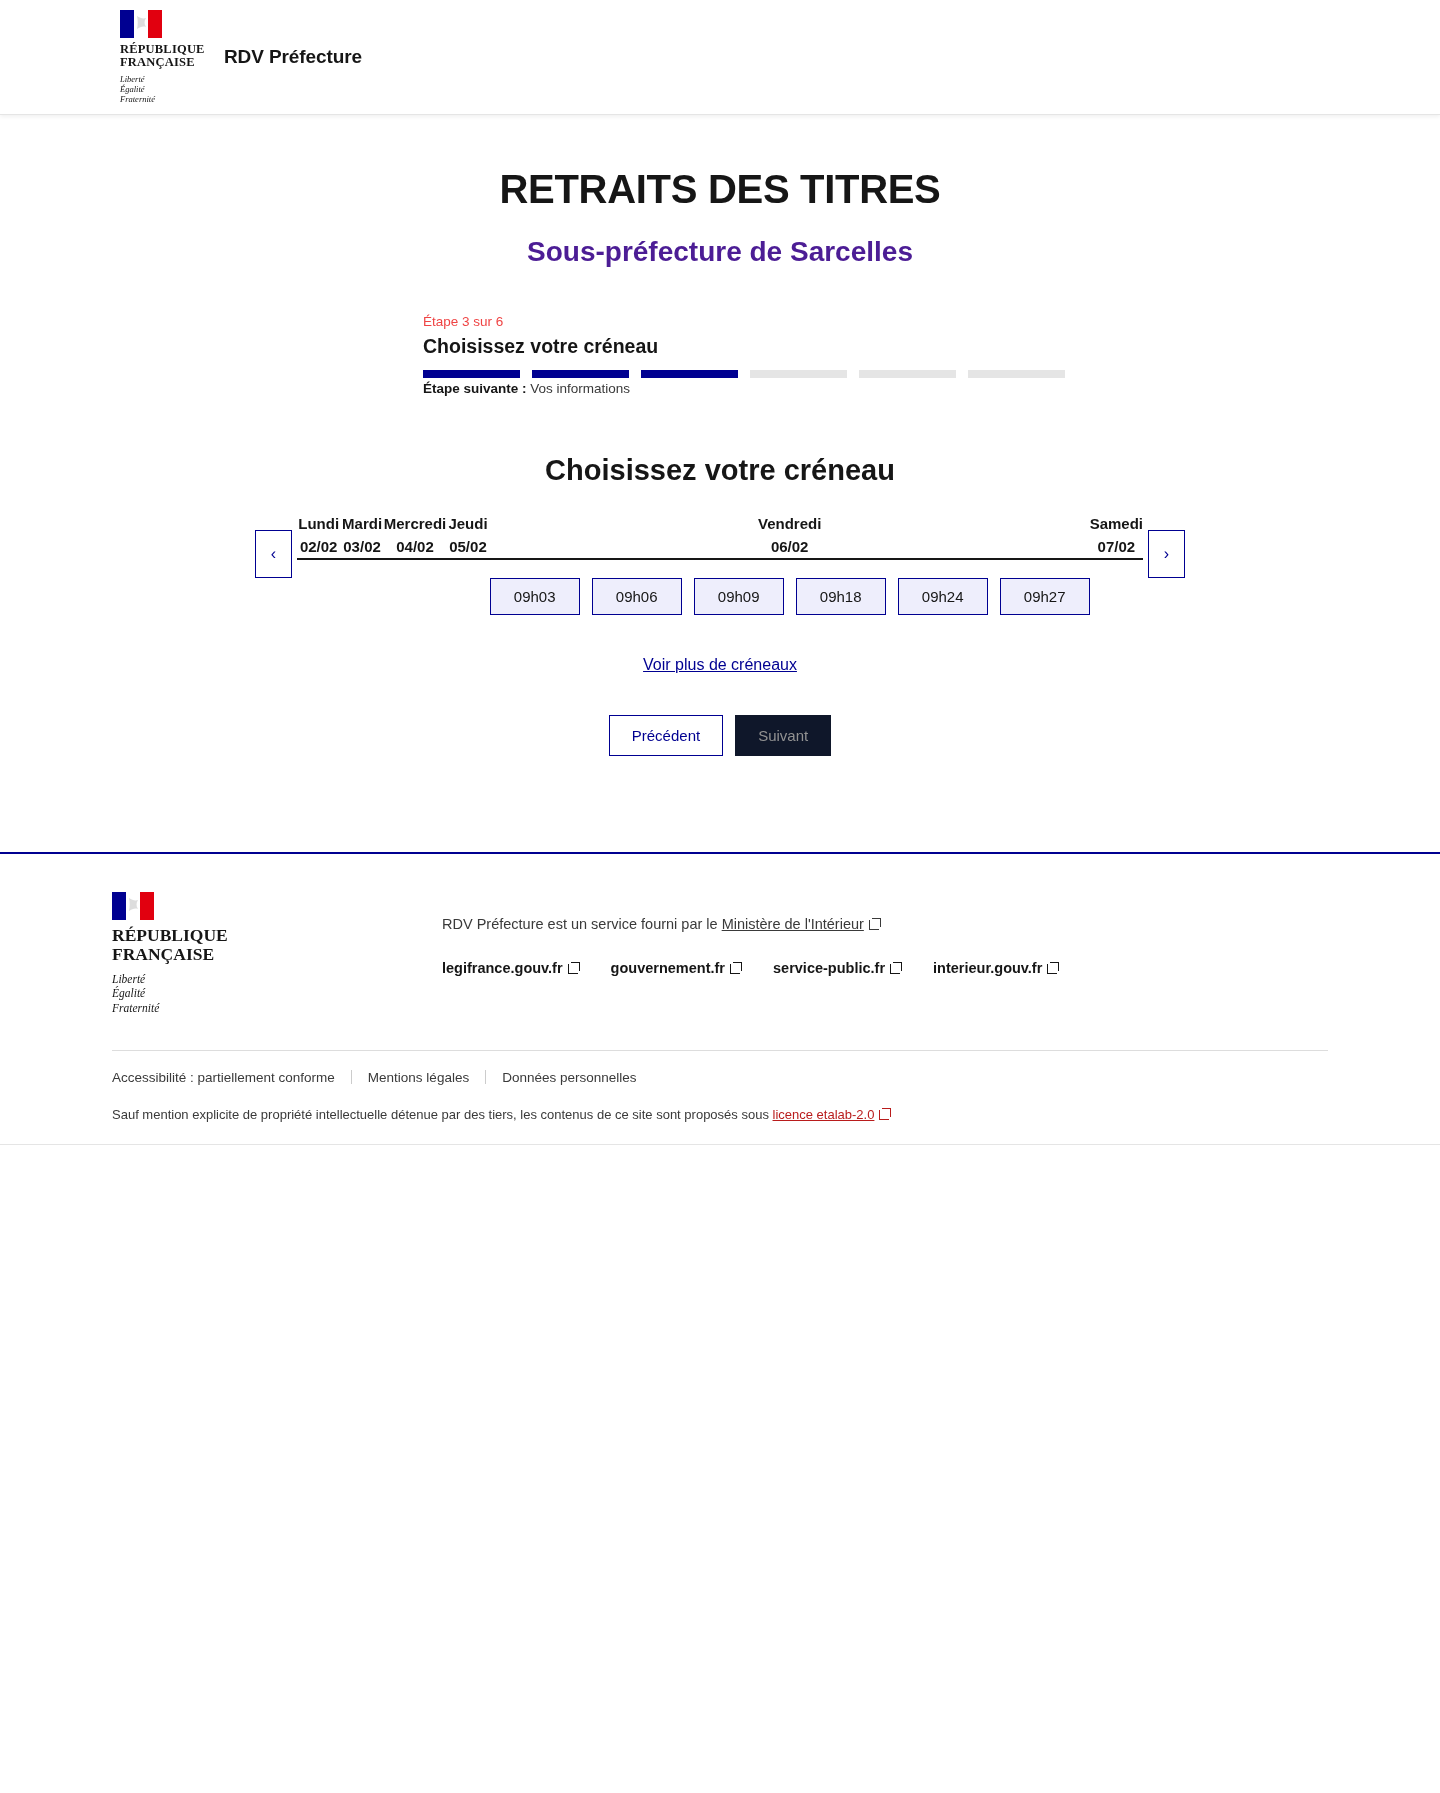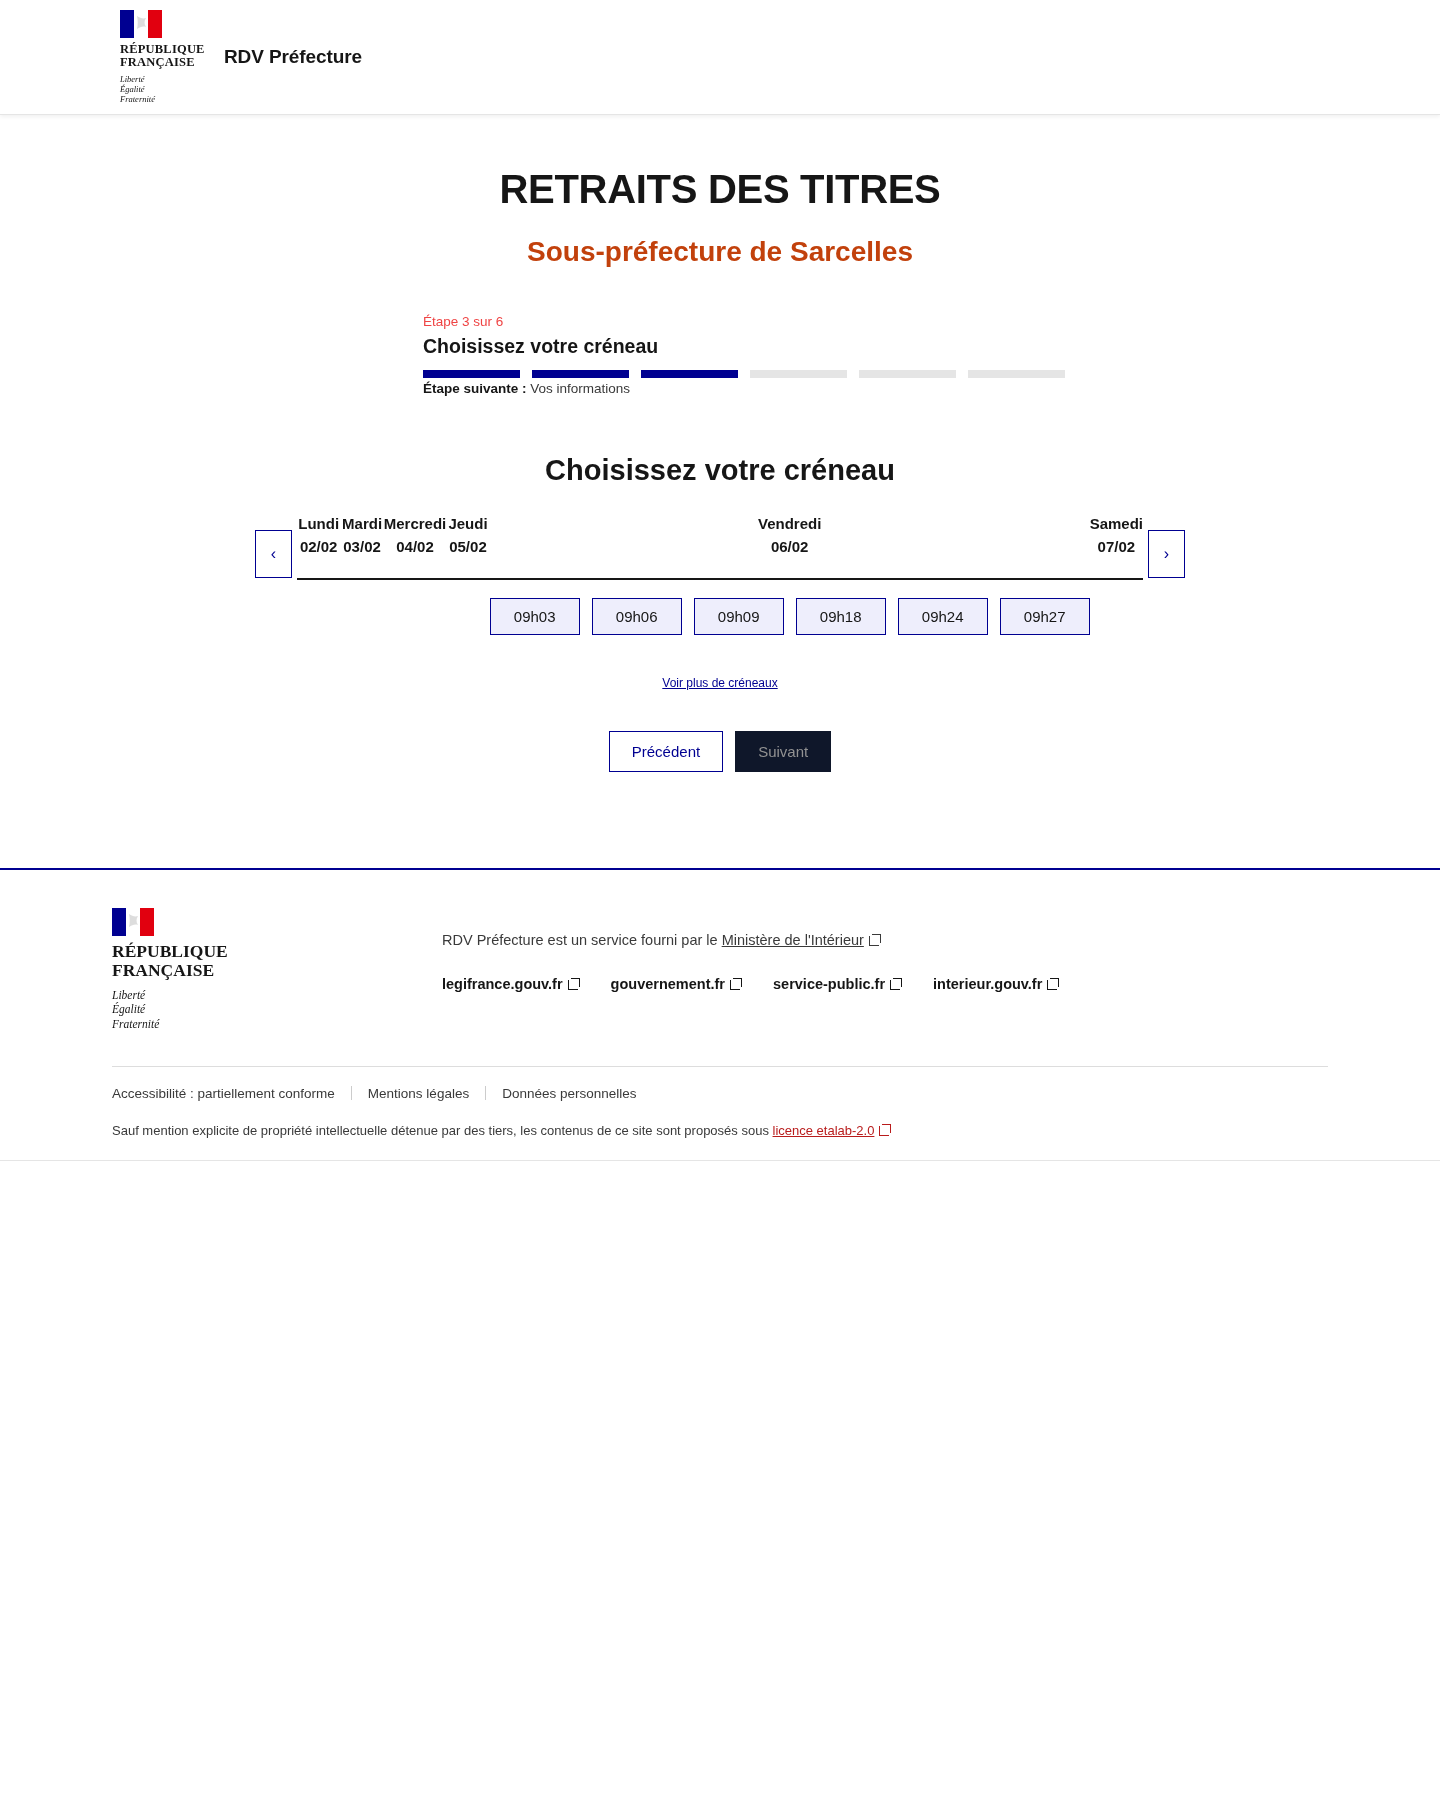--- a/index.html
+++ b/index.html
@@ -72,21 +72,21 @@
     font-weight: 700;
     letter-spacing: -0.3px;
     margin: 0;
     color: #161616;
   }
   .page-subtitle {
     text-align: center;
     font-size: 28px;
     font-weight: 700;
     margin: 24px 0 0 0;
-    color: #c2410c;
+    color: #4c1d95;
   }
 
   
   .stepper {
     width: 690px;
     margin: 46px auto 0 auto;
     padding-left: 48px;
   }
   .step-count {
     font-size: 13.5px;
@@ -153,21 +153,21 @@
   }
   .day-col {
     flex: 1;
     display: flex;
     flex-direction: column;
     align-items: center;
   }
   .day-head {
     width: 100%;
     text-align: center;
-    padding-bottom: 20px;
+    padding-bottom: 0;
     border-bottom: 2px solid #161616;
   }
   .day-name {
     font-size: 15px;
     font-weight: 700;
     line-height: 1.5;
     color: #161616;
   }
   .day-date {
     font-size: 15px;
@@ -191,21 +191,21 @@
     font-size: 15px;
     font-family: "Liberation Sans", sans-serif;
     cursor: pointer;
     text-align: center;
   }
   .more-slots {
     display: block;
     text-align: center;
     margin: 40px auto 0 auto;
     color: #000091;
-    font-size: 12px;
+    font-size: 16px;
     text-decoration: underline;
     cursor: pointer;
     background: none;
     border: none;
     font-family: "Liberation Sans", sans-serif;
   }
 
   .form-actions {
     display: flex;
     justify-content: center;

